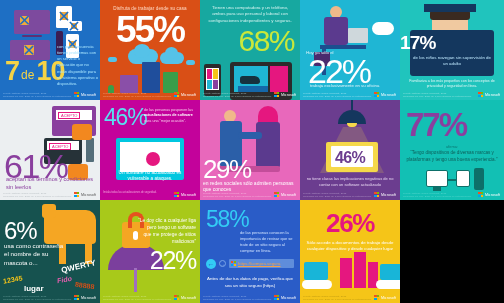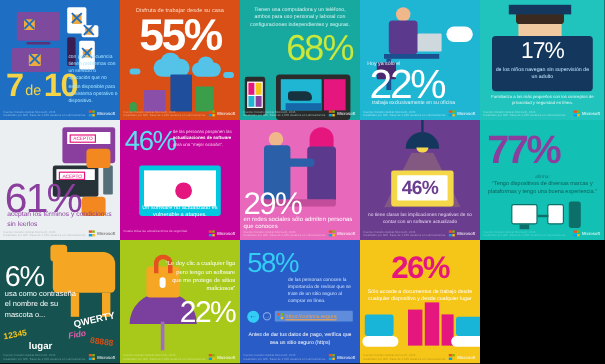--- a/index.html
+++ b/index.html
@@ -80,22 +80,22 @@
   .c-22a { background:#1fb6d4; }
   .c-22a .cap-top { position:absolute; left:6px; top:50px; color:#dff4fa; font-size:4.4px; }
   .c-22a .pct { position:absolute; left:8px; top:54px; color:#fff;
     font-size:34px; font-weight:300; letter-spacing:-2px; line-height:1; }
   .c-22a .cap-bot { position:absolute; left:10px; bottom:12px; color:#dff4fa; font-size:4.3px; }
 
   
   .c-17 { background:#20c4bd; }
   .c-17 .card { position:absolute; left:10px; top:30px; right:10px; bottom:24px;
     background:#14375e; border-radius:3px; }
-  .c-17 .pct { position:absolute; left:0; right:0; top:32px; text-align:center;
-    color:#fff; font-size:19px; font-weight:400; letter-spacing:-.8px; }
+  .c-17 .pct { position:absolute; left:0; right:0; top:32px; text-align:left;
+    color:#fff; font-size:19px; font-weight:700; letter-spacing:-.8px; }
   .c-17 .sub { position:absolute; left:12px; right:12px; top:55px; text-align:center;
     color:#bfe9ff; font-size:4.4px; line-height:1.45; }
   .c-17 .note { position:absolute; left:8px; right:8px; bottom:11px; text-align:center;
     color:#dff7f5; font-size:3.6px; line-height:1.4; }
 
   
   .c-61 { background:#eceff1; }
   .c-61 .pct { position:absolute; left:4px; top:49px; color:#8a3f9e;
     font-size:34px; font-weight:300; letter-spacing:-1.5px; line-height:1; }
   .c-61 .sub { position:absolute; left:6px; right:4px; top:76px; color:#8a3f9e;

